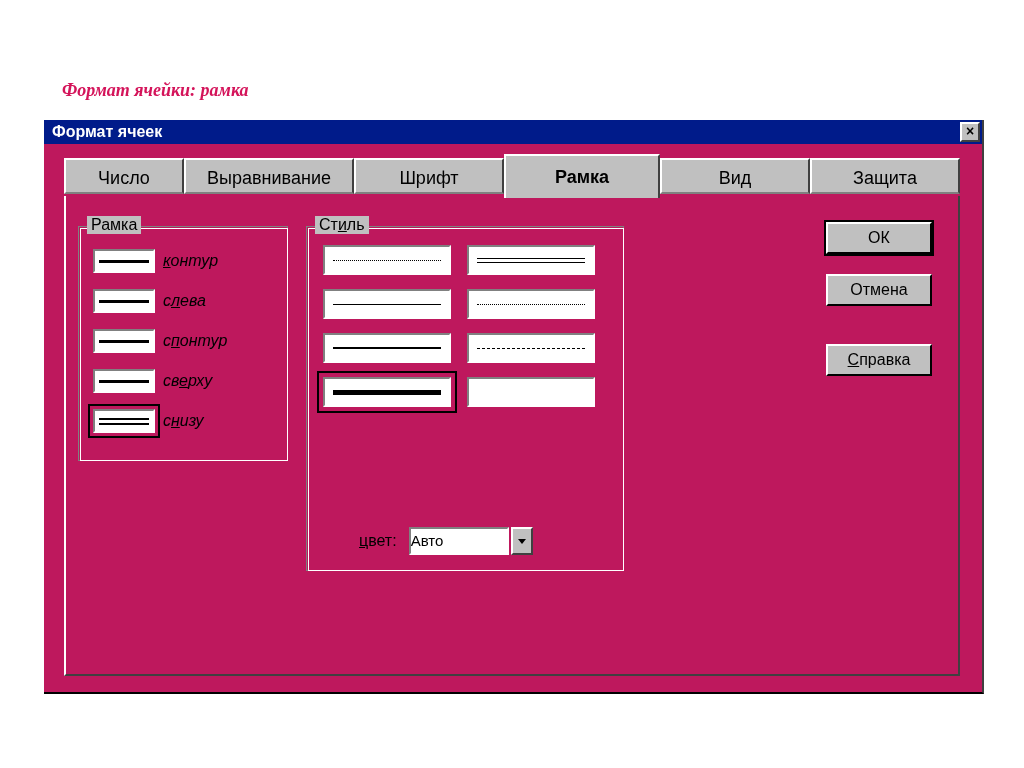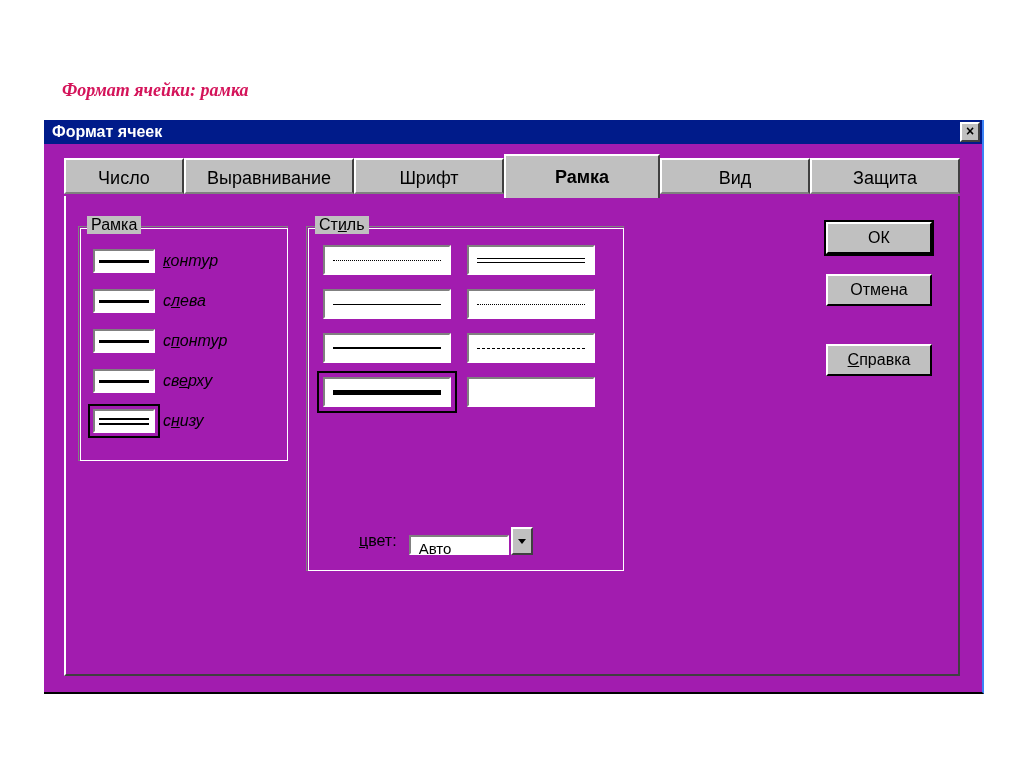--- a/index.html
+++ b/index.html
@@ -21,22 +21,22 @@
     font-style: italic;
     color: #d4145a;
     font-family: "Times New Roman", serif;
   }
   .dialog {
     position: absolute;
     left: 44px;
     top: 120px;
     width: 938px;
     height: 572px;
-    background: #a21caf;
-    border-right: 2px solid #3b82f6;
+    background: #be185d;
+    border-right: 2px solid #404040;
     border-bottom: 2px solid #000;
   }
   .titlebar {
     height: 24px;
     background: #001b8a;
     color: #fff;
     display: flex;
     align-items: center;
     padding-left: 8px;
     font-weight: bold;
@@ -238,24 +238,22 @@
     height: 28px;
   }
   .dropdown .dd-field {
     width: 100px;
     background: #fff;
     border-top: 2px solid #808080;
     border-left: 2px solid #808080;
     border-right: 2px solid #fff;
     border-bottom: 2px solid #fff;
     box-sizing: border-box;
-    padding-left: 8px;
     line-height: 24px;
     font-size: 15px;
-    margin-top: 8px;
   }
   .dropdown .dd-btn {
     width: 22px;
     background: #c0c0c0;
     border-top: 2px solid #fff;
     border-left: 2px solid #fff;
     border-right: 2px solid #404040;
     border-bottom: 2px solid #404040;
     box-sizing: border-box;
     display: flex;

